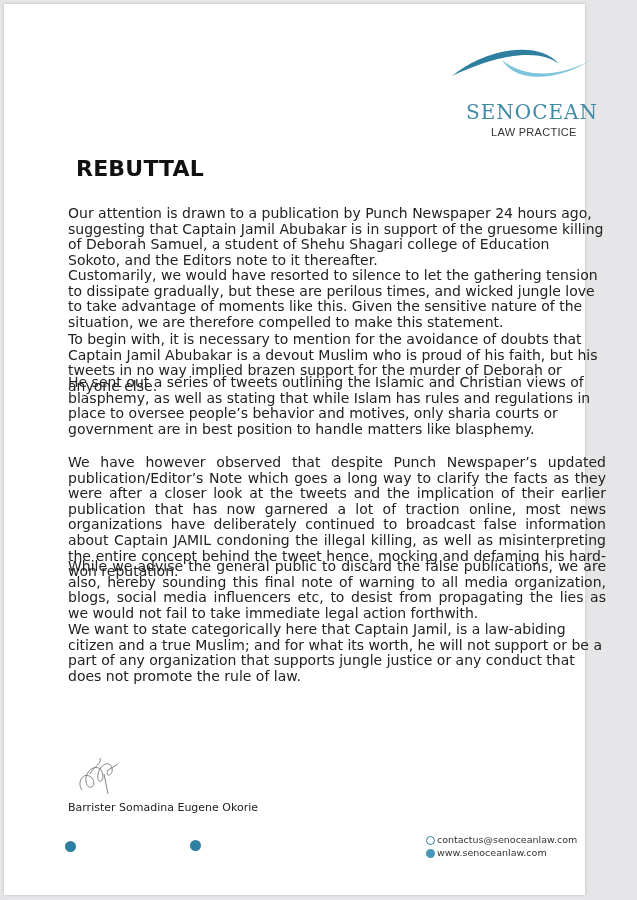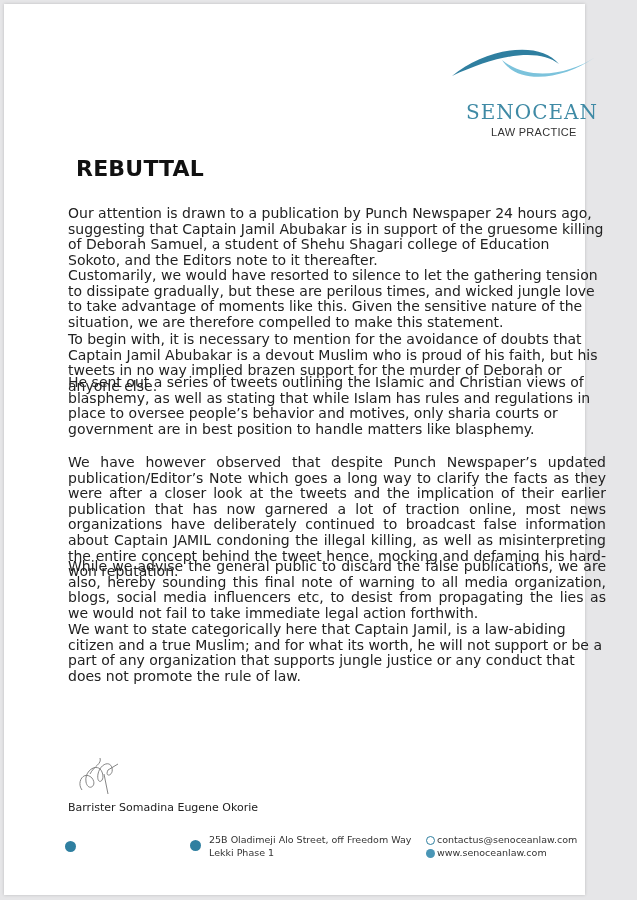--- a/index.html
+++ b/index.html
@@ -133,24 +133,20 @@
     <svg width="50" height="42" viewBox="0 0 50 42">
       <path d="M8 34 C 2 26, 10 14, 18 22 C 24 30, 14 36, 12 26 C 10 14, 24 6, 28 16 C 32 26, 22 30, 24 18 C 26 8, 36 4, 38 12 C 40 20, 30 22, 34 14 L 44 8 M30 18 L 34 38 M16 18 C 20 10, 28 8, 26 2" fill="none" stroke="#777" stroke-width="0.9"></path>
     </svg>
   </div>
 
   <div class="barrister">Barrister Somadina Eugene Okorie</div>
 
   <span class="ic" style="left:61px; top:837px; width:11px; height:11px;"></span>
 
   <span class="ic" style="left:186px; top:836px; width:11px; height:11px;"></span>
-  <div class="contact" style="left:205px; top:829px;">
-    <div>25B Oladimeji Alo Street, off Freedom Way</div>
-    <div>Lekki Phase 1</div>
-  </div>
 
   <span class="ic" style="left:422px; top:832px; width:7px; height:7px; border:1.5px solid #2f7fa0; background:#fff;"></span>
   <div class="contact" style="left:433px; top:829px;">contactus@senoceanlaw.com</div>
 
   <span class="ic" style="left:422px; top:845px; width:9px; height:9px; background:#4a96b6;"></span>
   <div class="contact" style="left:433px; top:842px;">www.senoceanlaw.com</div>
 
 </div>
 
 </body></html>

